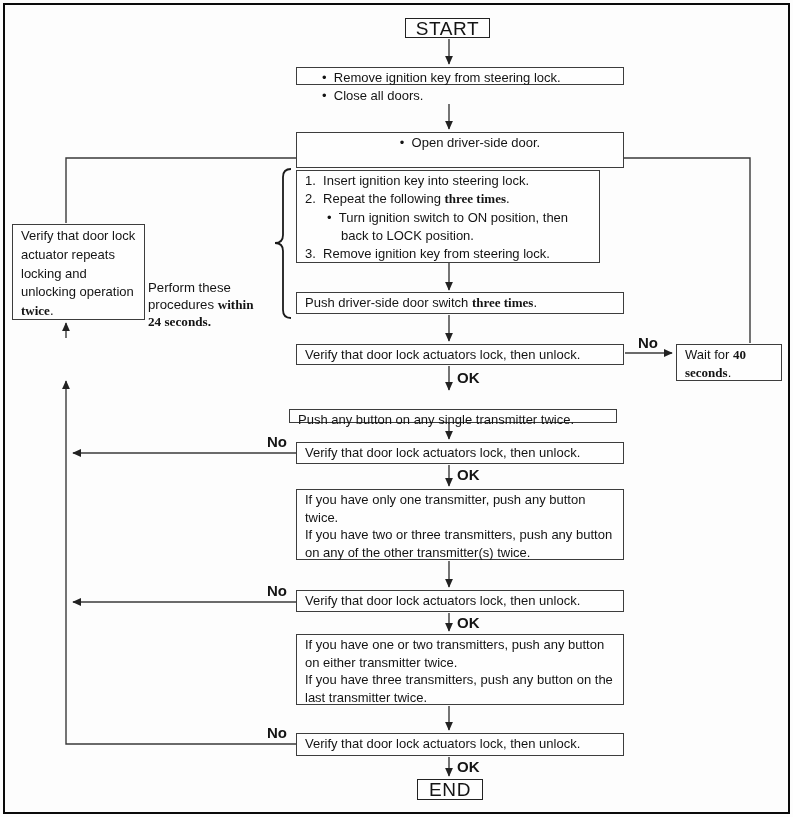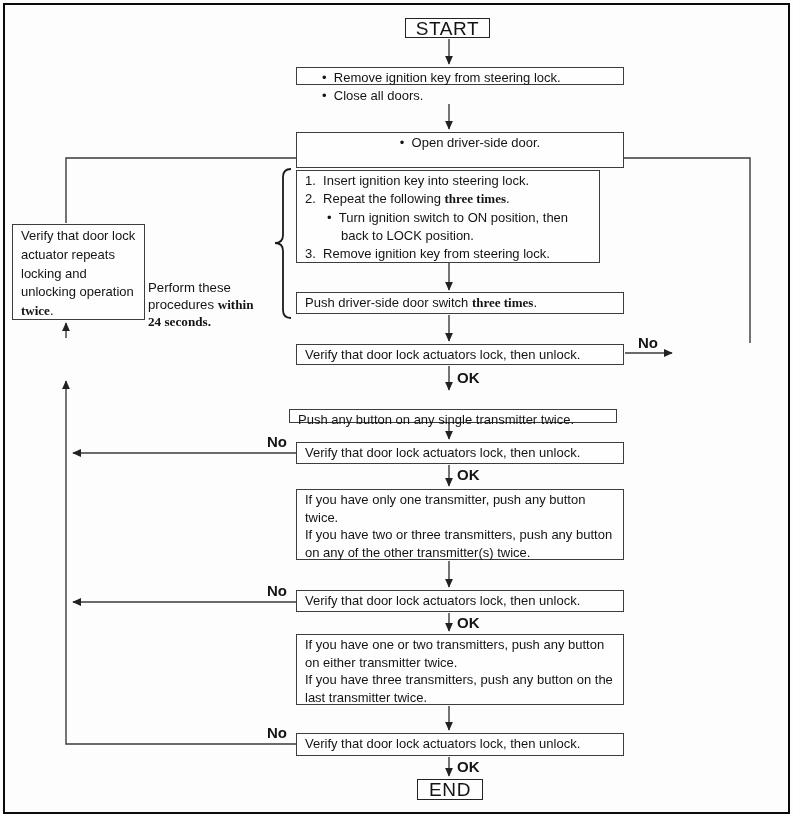--- a/index.html
+++ b/index.html
@@ -91,20 +91,23 @@
   <div class="box" style="left:296px;top:292px;width:328px;height:22px;">
       <div class="ln-plain"><span>Push driver-side door switch </span><span class="b">three times</span><span>.</span></div>
     </div>
 
   <div class="box" style="left:296px;top:344px;width:328px;height:21px;">
       <div class="ln-plain"><span>Verify that door lock actuators lock, then unlock.</span></div>
     </div>
 
   <div class="flag" style="left:638px;top:334px;">No</div>
 
+  <div class="box lh17" style="left:676px;top:344px;width:106px;height:37px;">
+      <div class="ln-plain"><span>Wait for </span><span class="b">40 seconds</span><span>.</span></div>
+    </div>
 
   <div class="flag" style="left:457px;top:369px;">OK</div>
 
   <div class="box" style="left:289px;top:393px;width:328px;height:14px;margin-top:16px;">
       <div class="ln-plain"><span>Push any button on any single transmitter twice.</span></div>
     </div>
 
   <div class="flag" style="left:267px;top:433px;">No</div>
 
   <div class="box" style="left:296px;top:442px;width:328px;height:22px;">

